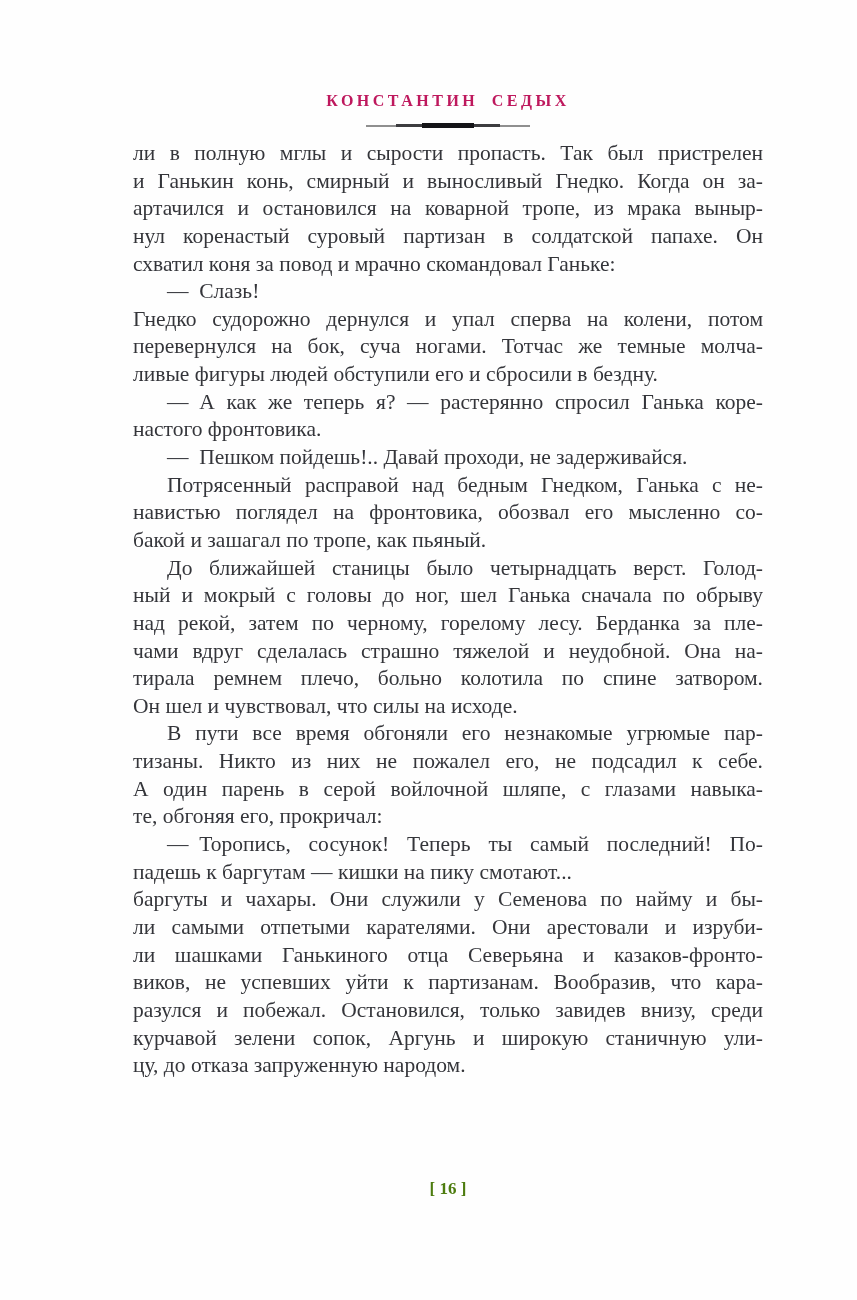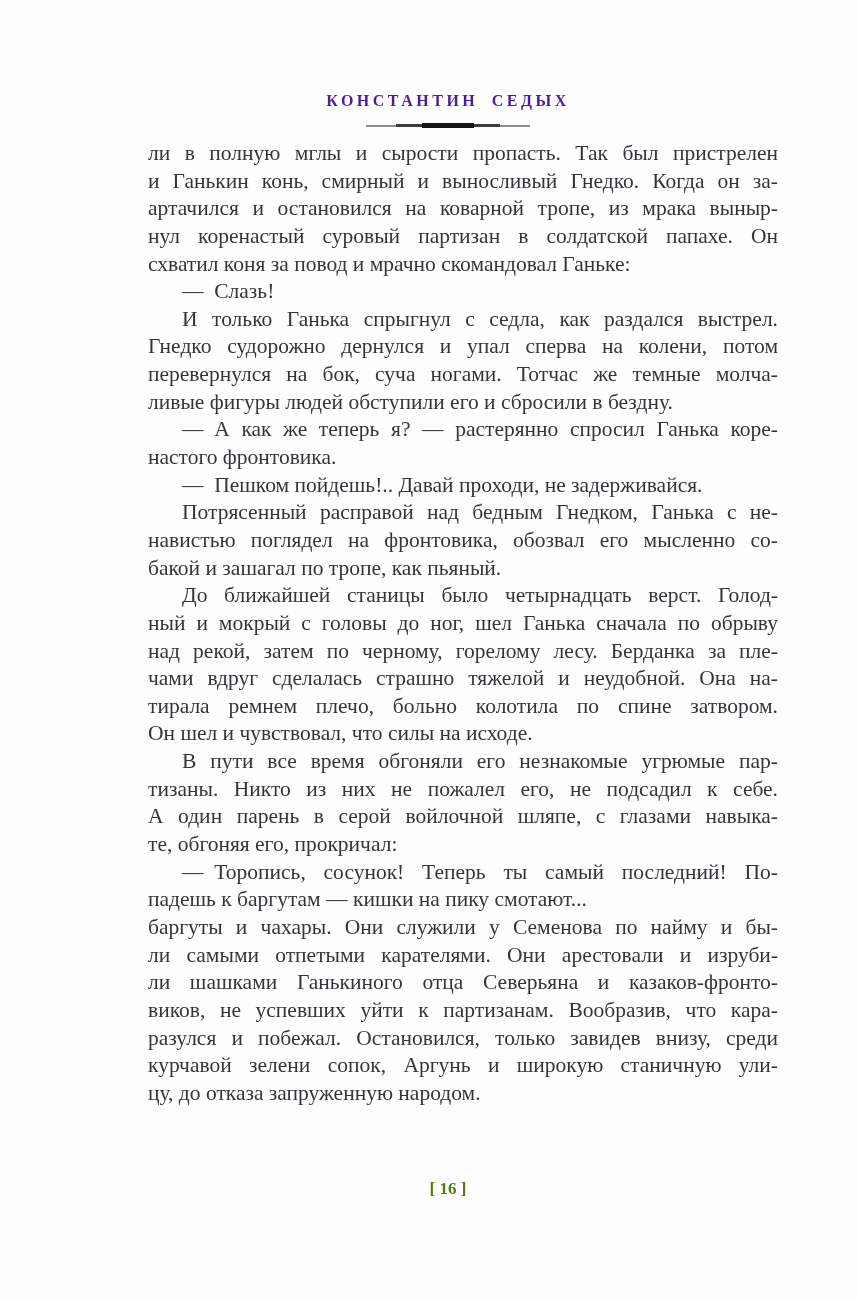--- a/index.html
+++ b/index.html
@@ -14,41 +14,41 @@
   .running-header {
     position: absolute;
     top: 92px;
     left: 133px;
     width: 630px;
     text-align: center;
     font-size: 16px;
     font-weight: bold;
     letter-spacing: 3.5px;
     word-spacing: 6px;
-    color: #4c1d95;
+    color: #be185d;
     white-space: nowrap;
     font-family: Liberation Serif, serif;
   }
   .ornament {
     position: absolute;
     top: 121px;
     left: 366px;
     width: 164px;
     height: 9px;
     display: flex;
     align-items: center;
   }
   .orn-seg { flex: 0 0 auto; }
   .orn-thin   { width: 30px; height: 2px;   background: #8f8f8f; }
   .orn-med    { width: 26px; height: 3px;   background: #3c3c3f; }
   .orn-thick  { width: 52px; height: 5.5px; background: #141417; }
   .body-text {
     position: absolute;
     top: 140px;
-    left: 148px;
+    left: 133px;
     width: 630px;
     font-size: 21.5px;
     color: #34353a;
   }
   .line {
     height: 27.65px;
     line-height: 27.65px;
     text-align: left;
   }
   .line.just {
@@ -84,21 +84,20 @@
     <span class="orn-seg orn-thin"></span>
   </div>
 
   <div class="body-text">
       <div class="line just">ли в полную мглы и сырости пропасть. Так был пристрелен</div>
       <div class="line just">и Ганькин конь, смирный и выносливый Гнедко. Когда он за-</div>
       <div class="line just">артачился и остановился на коварной тропе, из мрака выныр-</div>
       <div class="line just">нул коренастый суровый партизан в солдатской папахе. Он</div>
       <div class="line">схватил коня за повод и мрачно скомандовал Ганьке:</div>
       <div class="line indent">— Слазь!</div>
-      <div class="line indent just">И только Ганька спрыгнул с седла, как раздался выстрел.</div>
       <div class="line just">Гнедко судорожно дернулся и упал сперва на колени, потом</div>
       <div class="line just">перевернулся на бок, суча ногами. Тотчас же темные молча-</div>
       <div class="line">ливые фигуры людей обступили его и сбросили в бездну.</div>
       <div class="line indent just">— А как же теперь я? — растерянно спросил Ганька коре-</div>
       <div class="line">настого фронтовика.</div>
       <div class="line indent">— Пешком пойдешь!.. Давай проходи, не задерживайся.</div>
       <div class="line indent just">Потрясенный расправой над бедным Гнедком, Ганька с не-</div>
       <div class="line just">навистью поглядел на фронтовика, обозвал его мысленно со-</div>
       <div class="line">бакой и зашагал по тропе, как пьяный.</div>
       <div class="line indent just">До ближайшей станицы было четырнадцать верст. Голод-</div>

